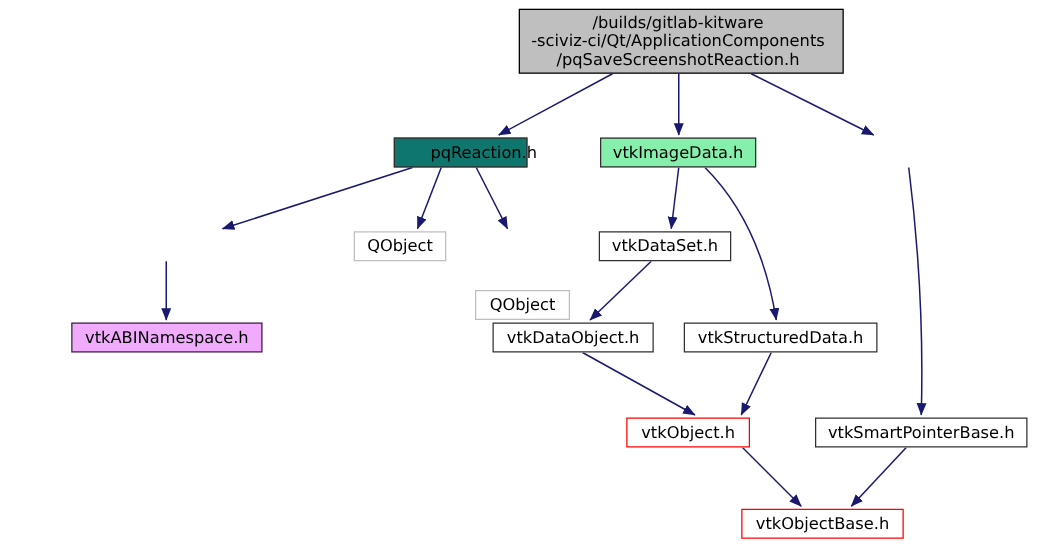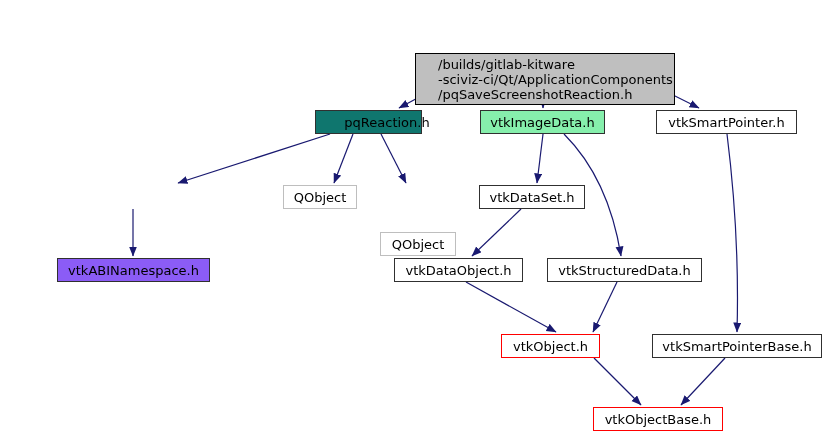--- a/index.html
+++ b/index.html
@@ -18,24 +18,23 @@
     border: 1px solid #303030;
     background: #ffffff;
     font-size: 13px;
     color: #000000;
     white-space: pre-line;
     text-align: center;
     line-height: 15px;
   }
   .node.main {
     justify-content: flex-start;
-    text-align: left;
-    padding-left: 22px;
+    text-align: center;
+    padding-left: 9px;
     border-width: 1.4px;
-    margin-top: 46px;
   }
 </style>
 </head>
 <body>
 
 <div id="graph">
   <svg id="edge-layer" width="830" height="440" viewBox="0 0 830 440" xmlns="http://www.w3.org/2000/svg">
     <defs>
       <marker id="arrow" markerUnits="userSpaceOnUse" markerWidth="12" markerHeight="10" refX="9.5" refY="4" orient="auto">
         <path id="arrowhead-shape" d="M0,0 L10,4 L0,8 z"></path>
@@ -58,23 +57,22 @@
         <path d="M727,134 C734,190 739,262 737,332" class="edge" marker-end="url(#arrow)"></path>
         <path d="M725,358 L681,405" class="edge" marker-end="url(#arrow)"></path>
       </g>
   </svg>
 
 <div class="node main" style="left: 415px; top: 7px; width: 260px; height: 52px; background: rgb(191, 191, 191); border-color: rgb(0, 0, 0);">/builds/gitlab-kitware
 -sciviz-ci/Qt/ApplicationComponents
 /pqSaveScreenshotReaction.h</div>
     <div class="node" style="left: 315px; top: 110px; width: 107px; height: 24px; background: #0f766e; border-color: rgb(48, 48, 48); padding-left: 37px;">pqReaction.h</div>
     <div class="node" style="left: 480px; top: 110px; width: 125px; height: 24px; background: #86efac; border-color: rgb(48, 48, 48);">vtkImageData.h</div>
-    <div class="node" style="left: 656px; top: 110px; width: 141px; height: 24px; background: rgb(255, 255, 255); border-color: rgb(48, 48, 48);">vtkSmartPointer.h</div>
     <div class="node" style="left: 283px; top: 185px; width: 74px; height: 24px; background: rgb(255, 255, 255); border-color: rgb(190, 190, 190);">QObject</div>
     <div class="node" style="left: 380px; top: 185px; width: 76px; height: 24px; background: rgb(255, 255, 255); border-color: rgb(190, 190, 190); margin-top: 47px;">QObject</div>
     <div class="node" style="left: 479px; top: 185px; width: 106px; height: 24px; background: rgb(255, 255, 255); border-color: rgb(48, 48, 48);">vtkDataSet.h</div>
-    <div class="node" style="left: 57px; top: 258px; width: 153px; height: 24px; background: #8b5cf6; border-color: rgb(48, 48, 48);">vtkABINamespace.h</div>
+    <div class="node" style="left: 57px; top: 258px; width: 153px; height: 24px; background: #f0abfc; border-color: rgb(48, 48, 48);">vtkABINamespace.h</div>
     <div class="node" style="left: 547px; top: 258px; width: 155px; height: 24px; background: rgb(255, 255, 255); border-color: rgb(48, 48, 48);">vtkStructuredData.h</div>
     <div class="node" style="left: 394px; top: 258px; width: 129px; height: 24px; background: rgb(255, 255, 255); border-color: rgb(48, 48, 48);">vtkDataObject.h</div>
     <div class="node" style="left: 501px; top: 334px; width: 99px; height: 24px; background: rgb(255, 255, 255); border-color: rgb(255, 0, 0);">vtkObject.h</div>
     <div class="node" style="left: 652px; top: 334px; width: 170px; height: 24px; background: rgb(255, 255, 255); border-color: rgb(48, 48, 48);">vtkSmartPointerBase.h</div>
     <div class="node" style="left: 593px; top: 407px; width: 130px; height: 24px; background: rgb(255, 255, 255); border-color: rgb(255, 0, 0);">vtkObjectBase.h</div>
   </div>
 
 </body></html>

